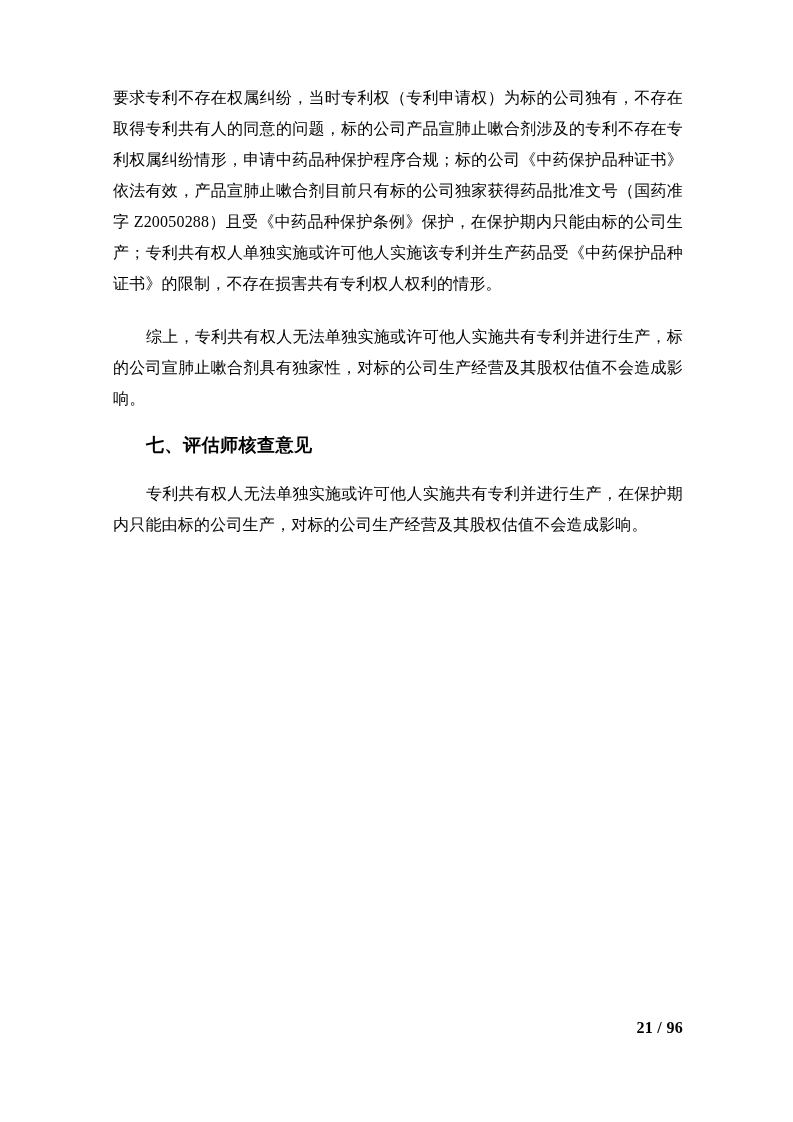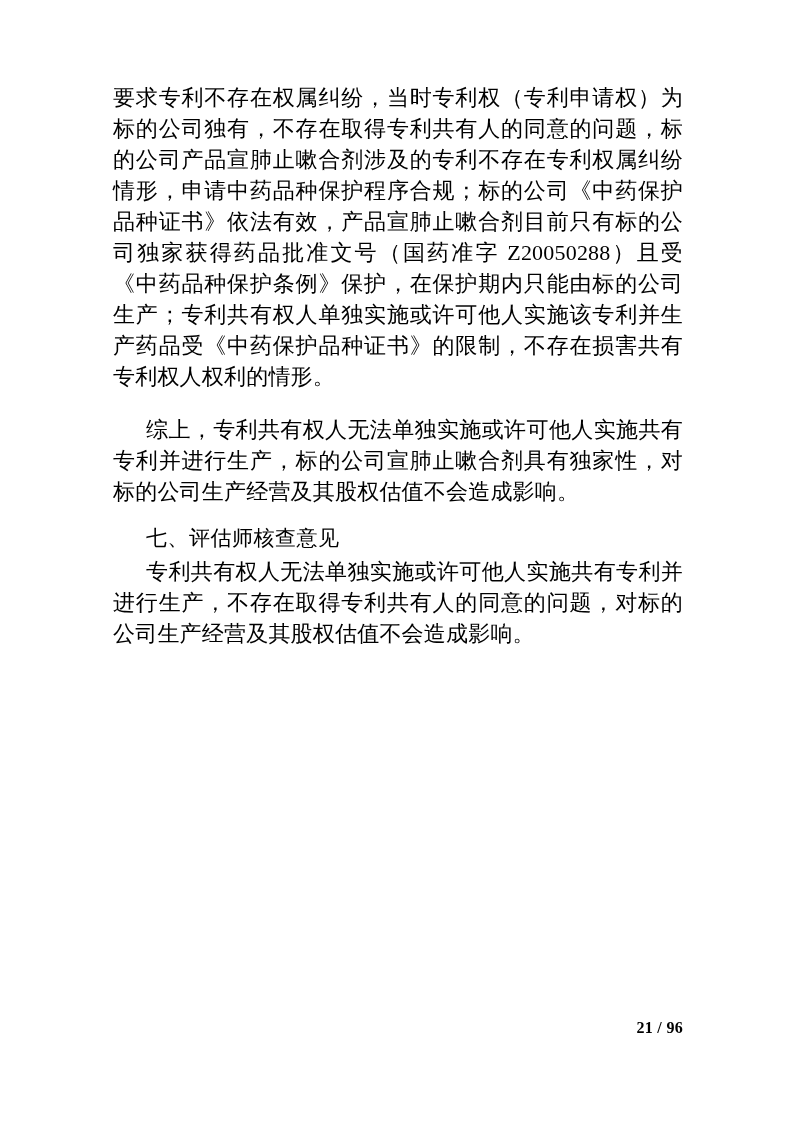--- a/index.html
+++ b/index.html
@@ -18,37 +18,37 @@
     font-family: "Liberation Serif", "DejaVu Serif", serif;
     color: #000000;
   }
   .content {
     position: absolute;
     left: 113px;
     top: 82px;
     width: 570px;
   }
   .para {
-    font-size: 22px;
+    font-size: 16px;
     line-height: 31px;
     text-align: justify;
     text-justify: inter-ideograph;
     margin: 0 0 0 0;
     letter-spacing: 0.2px;
   }
   .indent {
     text-indent: 33px;
   }
   .gap-sm { margin-top: 22px; }
   .heading {
-    font-size: 21px;
+    font-size: 18px;
     line-height: 31px;
-    font-weight: normal;
+    font-weight: bold;
     text-indent: 33px;
-    margin: 16px 0 2px 0;
+    margin: 16px 0 17px 0;
     letter-spacing: 0.5px;
   }
   .pagenum {
     position: absolute;
     right: 110px;
     top: 1019px;
     font-size: 16px;
     font-weight: bold;
     font-family: "Liberation Serif", "DejaVu Serif", serif;
     color: #000;
@@ -56,16 +56,16 @@
   }
 </style>
 </head>
 <body>
 
 <div class="page">
   <div class="content">
     <p class="para">要求专利不存在权属纠纷，当时专利权（专利申请权）为标的公司独有，不存在取得专利共有人的同意的问题，标的公司产品宣肺止嗽合剂涉及的专利不存在专利权属纠纷情形，申请中药品种保护程序合规；标的公司《中药保护品种证书》依法有效，产品宣肺止嗽合剂目前只有标的公司独家获得药品批准文号（国药准字 Z20050288）且受《中药品种保护条例》保护，在保护期内只能由标的公司生产；专利共有权人单独实施或许可他人实施该专利并生产药品受《中药保护品种证书》的限制，不存在损害共有专利权人权利的情形。</p>
     <p class="para indent gap-sm">综上，专利共有权人无法单独实施或许可他人实施共有专利并进行生产，标的公司宣肺止嗽合剂具有独家性，对标的公司生产经营及其股权估值不会造成影响。</p>
     <h2 class="heading">七、评估师核查意见</h2>
-    <p class="para indent">专利共有权人无法单独实施或许可他人实施共有专利并进行生产，不存在取得专利共有人的同意的问题，对标的公司生产经营及其股权估值不会造成影响。</p>
+    <p class="para indent">专利共有权人无法单独实施或许可他人实施共有专利并进行生产，在保护期内只能由标的公司生产，对标的公司生产经营及其股权估值不会造成影响。</p>
   </div>
   <div class="pagenum">21 / 96</div>
 </div>
 
 </body></html>

